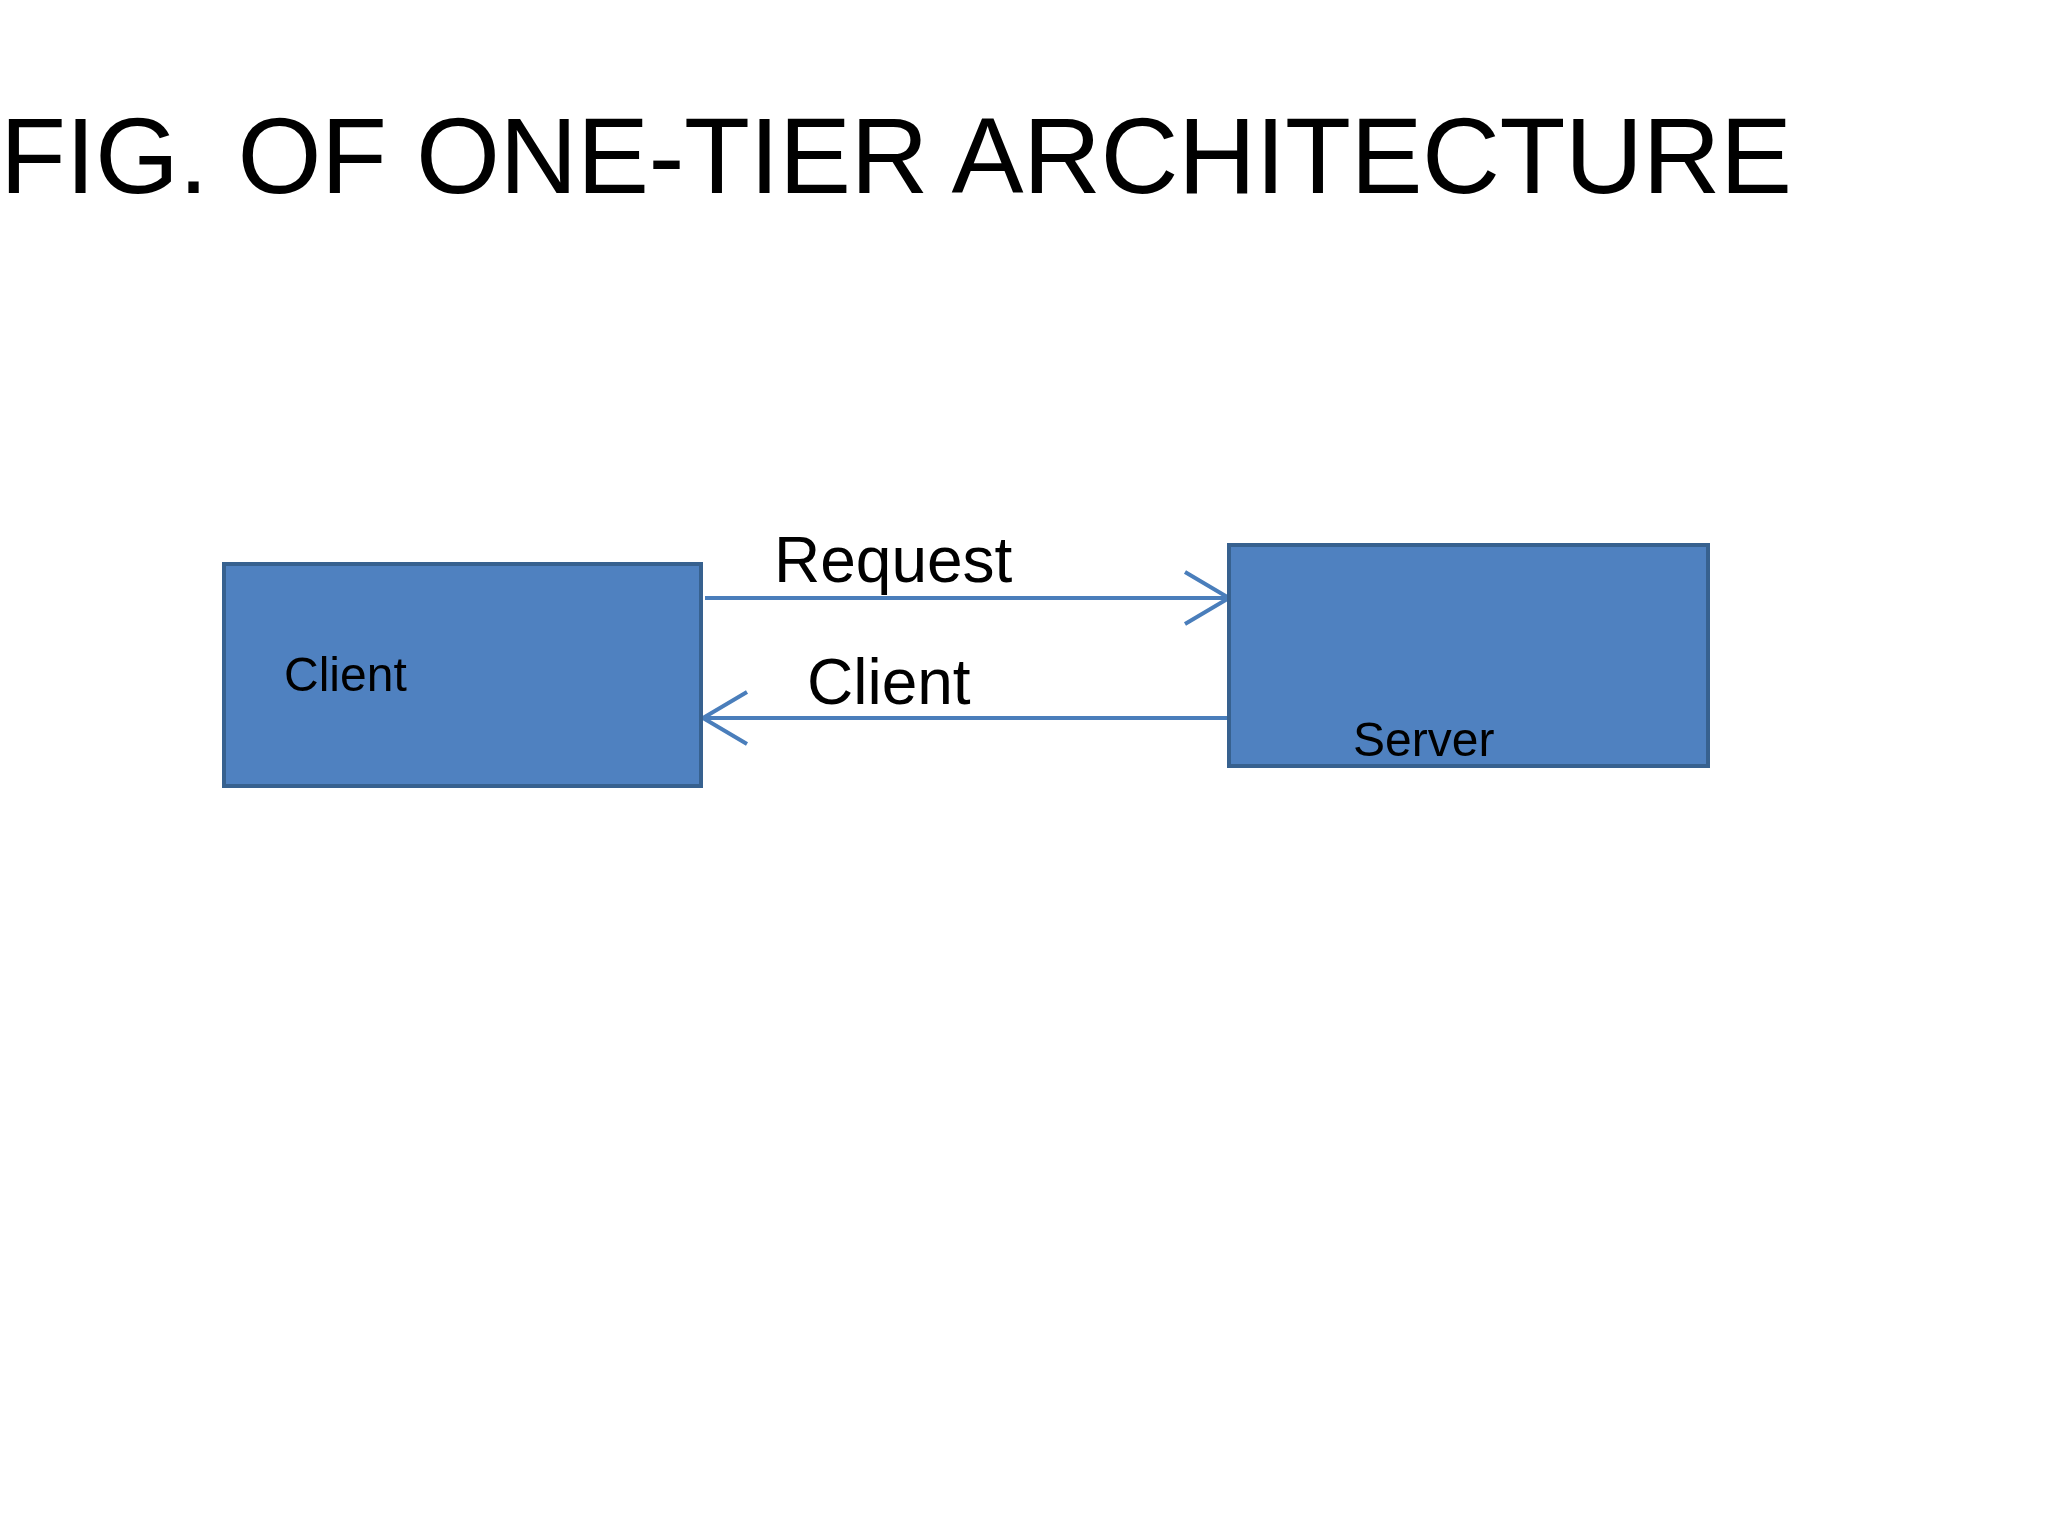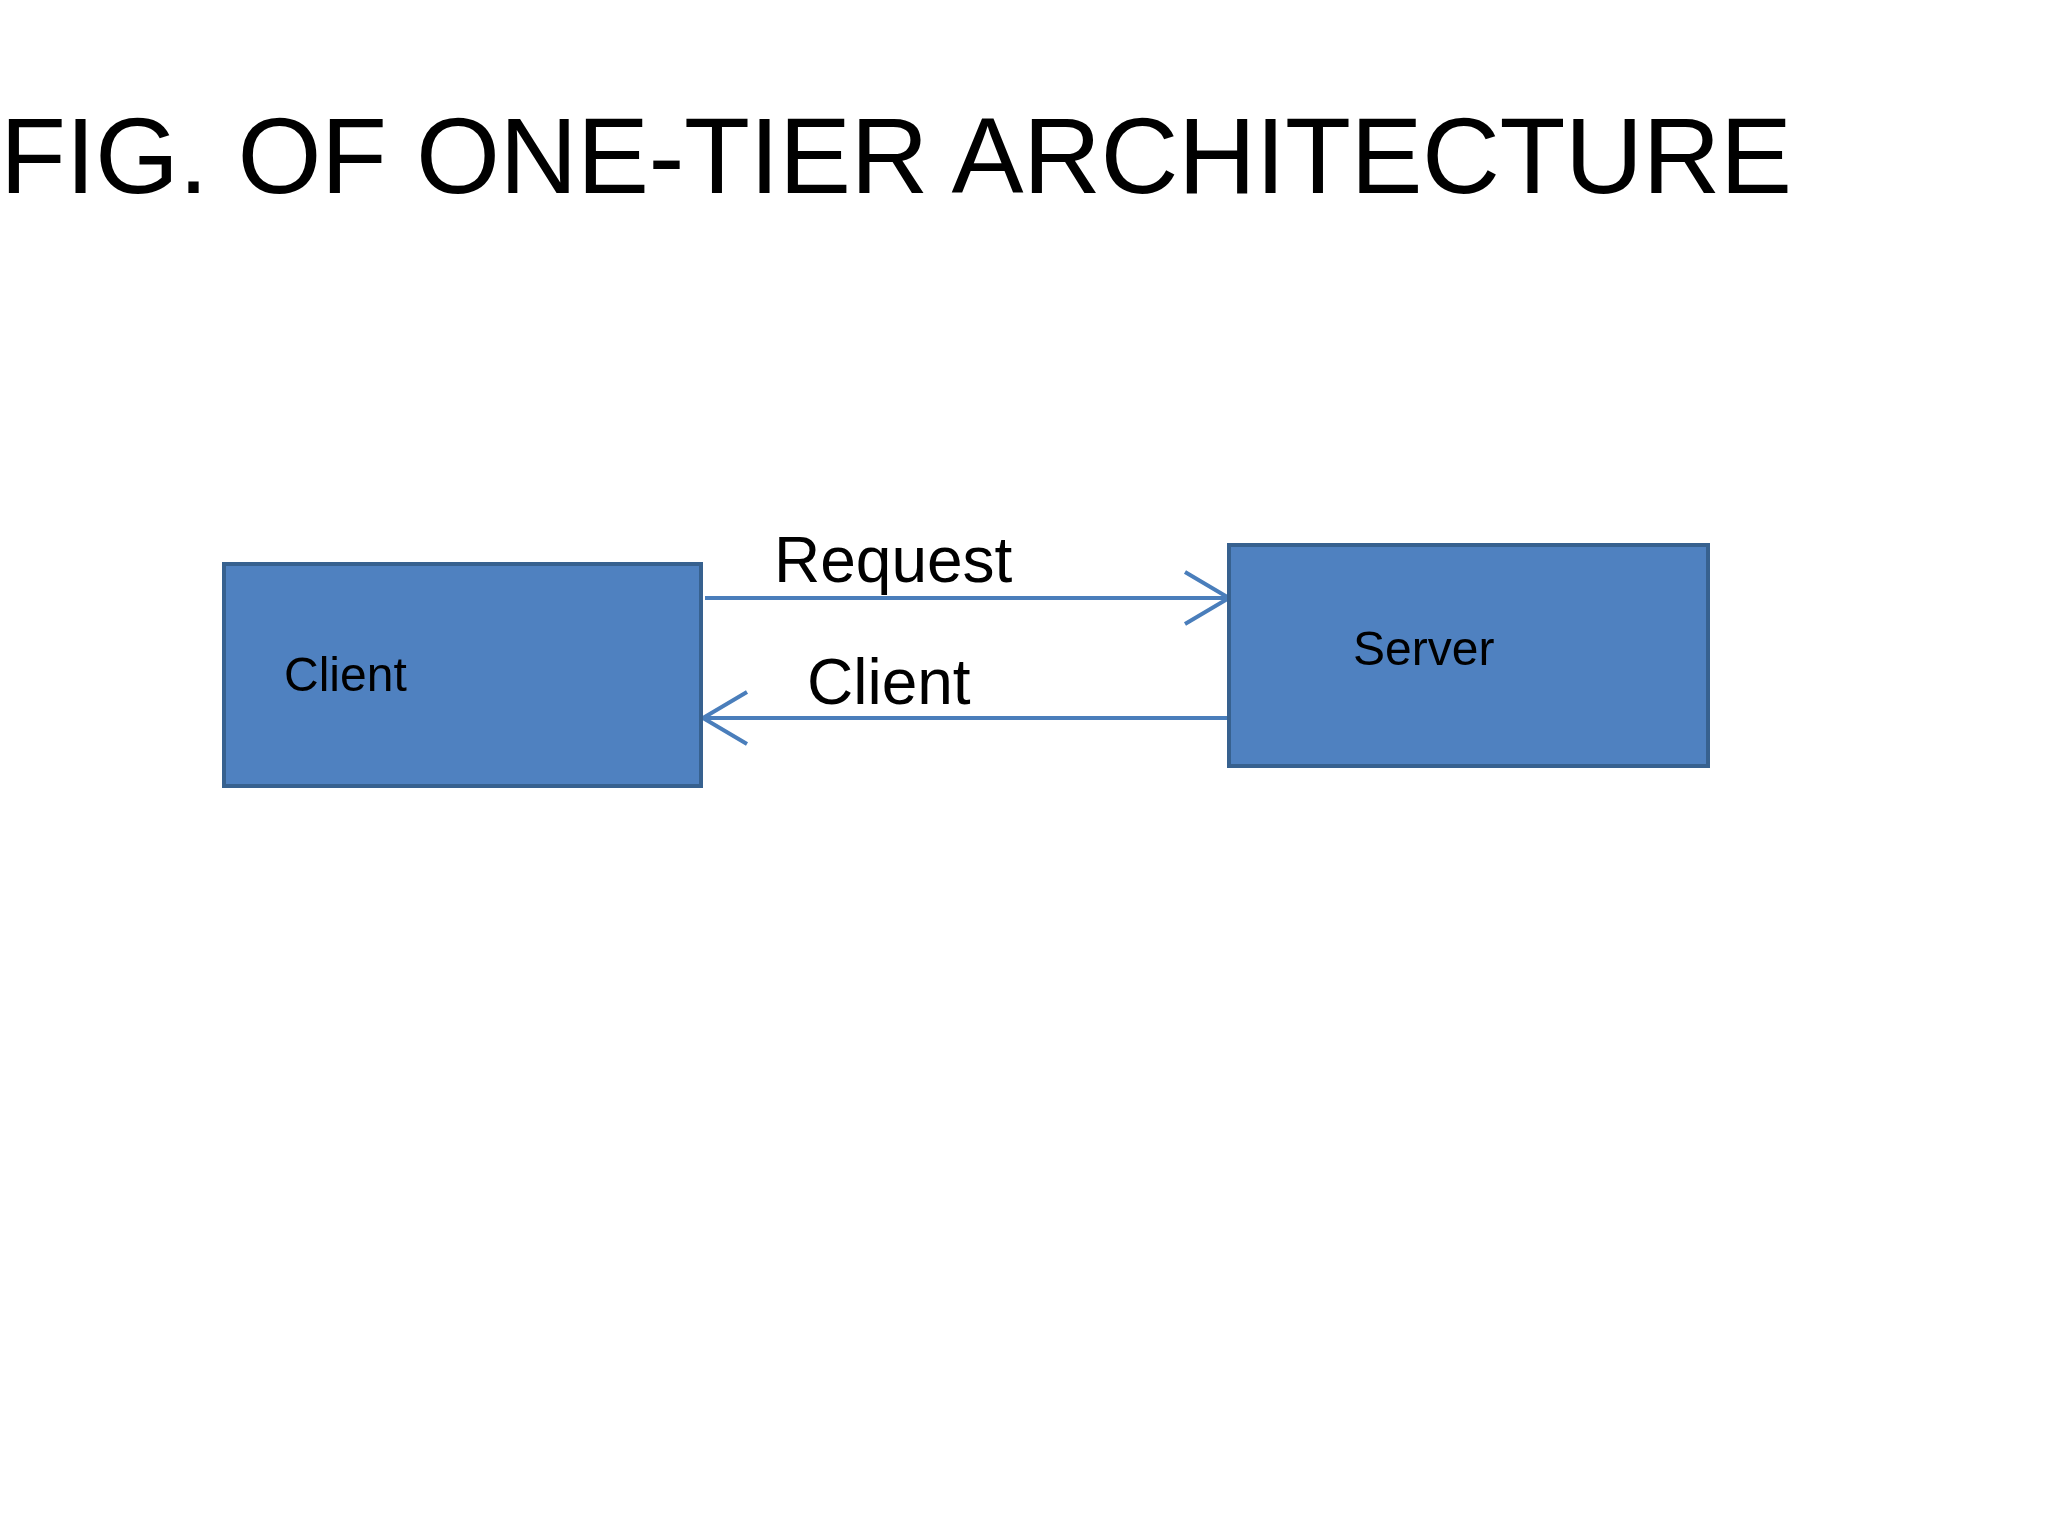--- a/index.html
+++ b/index.html
@@ -71,21 +71,21 @@
     padding-left: 58px;
   }
 
   #node-server {
     left: 1227px;
     top: 543px;
     width: 483px;
     height: 225px;
     justify-content: flex-start;
     padding-left: 122px;
-    align-items: flex-start;
+    align-items: flex-end;
     padding-top: 78px;
   }
 
   
   .edge-label {
     position: absolute;
     font-size: 64px;
     line-height: 1;
     color: #000000;
     white-space: nowrap;

